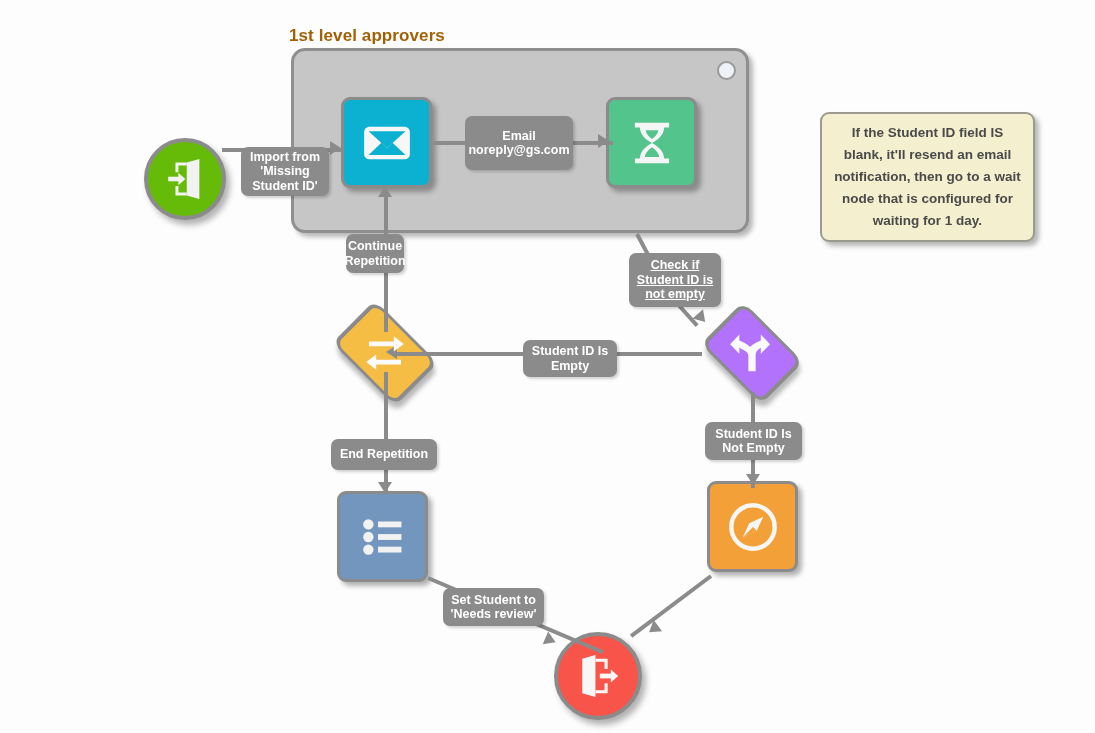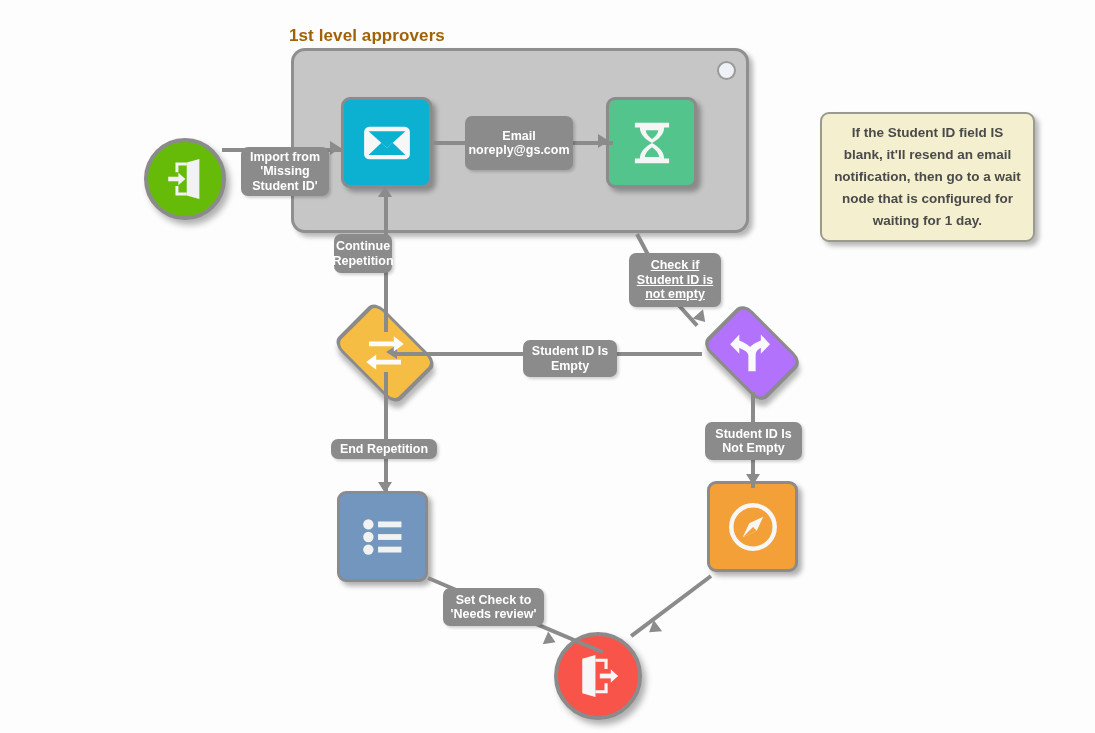--- a/index.html
+++ b/index.html
@@ -272,27 +272,27 @@
       <path d="M19 8.4 L23 12 L19 15.6 Z" fill="#f7f7f7"></path>
     </svg>
   </div>
 
   <div class="edge-label" style="left:241px; top:128px; width:88px; height:49px;margin-top:19px;">Import from 'Missing Student ID'</div>
 
   <div class="edge-label" style="left:465px; top:116px; width:108px; height:54px;">Email noreply@gs.com</div>
 
   <div class="edge-label" style="left:629px; top:253px; width:92px; height:54px;text-decoration:underline;">Check if Student ID is not empty</div>
 
-  <div class="edge-label" style="left:334px; top:234px; width:58px; height:39px;">Continue Repetition</div>
+  <div class="edge-label" style="left:346px; top:234px; width:58px; height:39px;">Continue Repetition</div>
 
   <div class="edge-label" style="left:523px; top:340px; width:94px; height:37px;">Student ID Is Empty</div>
 
   <div class="edge-label" style="left:705px; top:422px; width:97px; height:38px;">Student ID Is Not Empty</div>
 
-  <div class="edge-label" style="left:331px; top:439px; width:106px; height:20px;">End Repetition</div>
-
-  <div class="edge-label" style="left:443px; top:588px; width:101px; height:38px;">Set Check to 'Needs review'</div>
+  <div class="edge-label" style="left:331px; top:439px; width:106px; height:31px;">End Repetition</div>
+
+  <div class="edge-label" style="left:443px; top:588px; width:101px; height:38px;">Set Student to 'Needs review'</div>
 
 
 
   <div class="note" style="left:820px; top:112px; width:215px; height:130px;">If the Student ID field IS blank, it'll resend an email notification, then go to a wait node that is configured for waiting for 1 day.</div>
 
 </div>
 
 </body></html>

